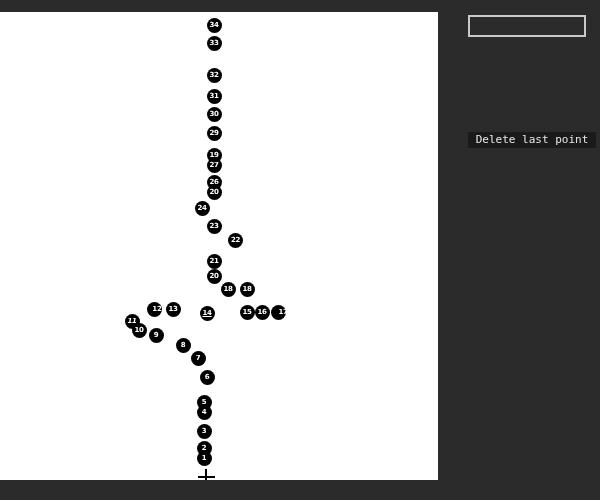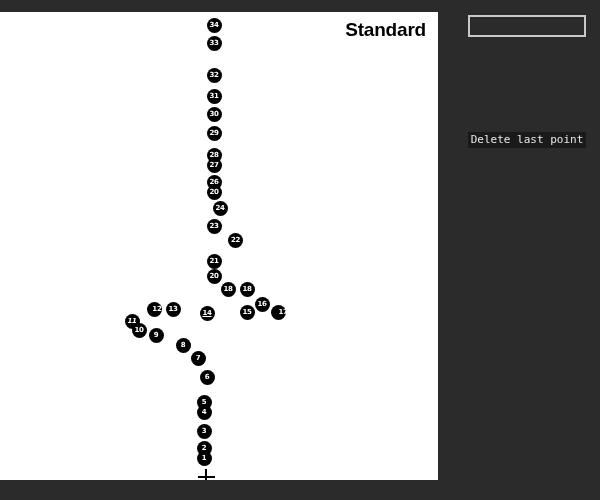--- a/index.html
+++ b/index.html
@@ -108,21 +108,21 @@
     color: #e8e8e8;
     font-family: "DejaVu Sans Mono", monospace;
     font-size: 11px;
     padding: 0 4px;
     outline: none;
   }
 
   .panel-button {
     position: absolute;
     left: 30px;
-    width: 118px;
+    width: 128px;
     height: 16px;
     background: #1a1a1a;
     border: none;
     color: #e6e6e6;
     font-family: "DejaVu Sans Mono", monospace;
     font-size: 11px;
     line-height: 16px;
     text-align: center;
     padding: 0;
     cursor: pointer;
@@ -133,42 +133,41 @@
   #btn-clear-row        { top: 158px; }
   #btn-delete-row       { top: 184px; }
 </style>
 </head>
 <body>
 
 <div id="app">
 
   <div id="canvas-area">
 
-    <div id="canvas-title">Standard</div>
 
     <div id="points-layer">
         <div class="point" style="left: 214px; top: 13px;">34</div>
         <div class="point" style="left: 214px; top: 31px;">33</div>
         <div class="point" style="left: 214px; top: 63px;">32</div>
         <div class="point" style="left: 214px; top: 84px;">31</div>
         <div class="point" style="left: 214px; top: 102px;">30</div>
         <div class="point" style="left: 214px; top: 121px;">29</div>
-        <div class="point" style="left: 214px; top: 143px;">28</div>
+        <div class="point" style="left: 214px; top: 143px;">19</div>
         <div class="point" style="left: 214px; top: 153px;">27</div>
         <div class="point" style="left: 214px; top: 170px;">26</div>
         <div class="point" style="left: 214px; top: 180px;">20</div>
-        <div class="point" style="left: 220px; top: 196px;">24</div>
+        <div class="point" style="left: 202px; top: 196px;">24</div>
         <div class="point" style="left: 214px; top: 214px;">23</div>
         <div class="point" style="left: 214px; top: 228px; margin-left: 14px;">22</div>
         <div class="point" style="left: 214px; top: 249px;">21</div>
         <div class="point" style="left: 214px; top: 264px;">20</div>
         <div class="point" style="left: 228px; top: 277px;">18</div>
         <div class="point" style="left: 247px; top: 277px;">18</div>
         <div class="point" style="left: 278px; top: 300px; padding-left: 8px;">17</div>
-        <div class="point" style="left: 262px; top: 292px;">16</div>
+        <div class="point" style="left: 262px; top: 300px;">16</div>
         <div class="point" style="left: 247px; top: 300px;">15</div>
         <div class="point" style="left: 207px; top: 301px; text-decoration: underline;">14</div>
         <div class="point" style="left: 173px; top: 297px;">13</div>
         <div class="point" style="left: 154px; top: 297px; text-align: right;">12</div>
         <div class="point" style="left: 132px; top: 309px; font-style: italic;">11</div>
         <div class="point" style="left: 139px; top: 318px;">10</div>
         <div class="point" style="left: 156px; top: 323px;">9</div>
         <div class="point" style="left: 183px; top: 333px;">8</div>
         <div class="point" style="left: 198px; top: 346px;">7</div>
         <div class="point" style="left: 207px; top: 365px;">6</div>

